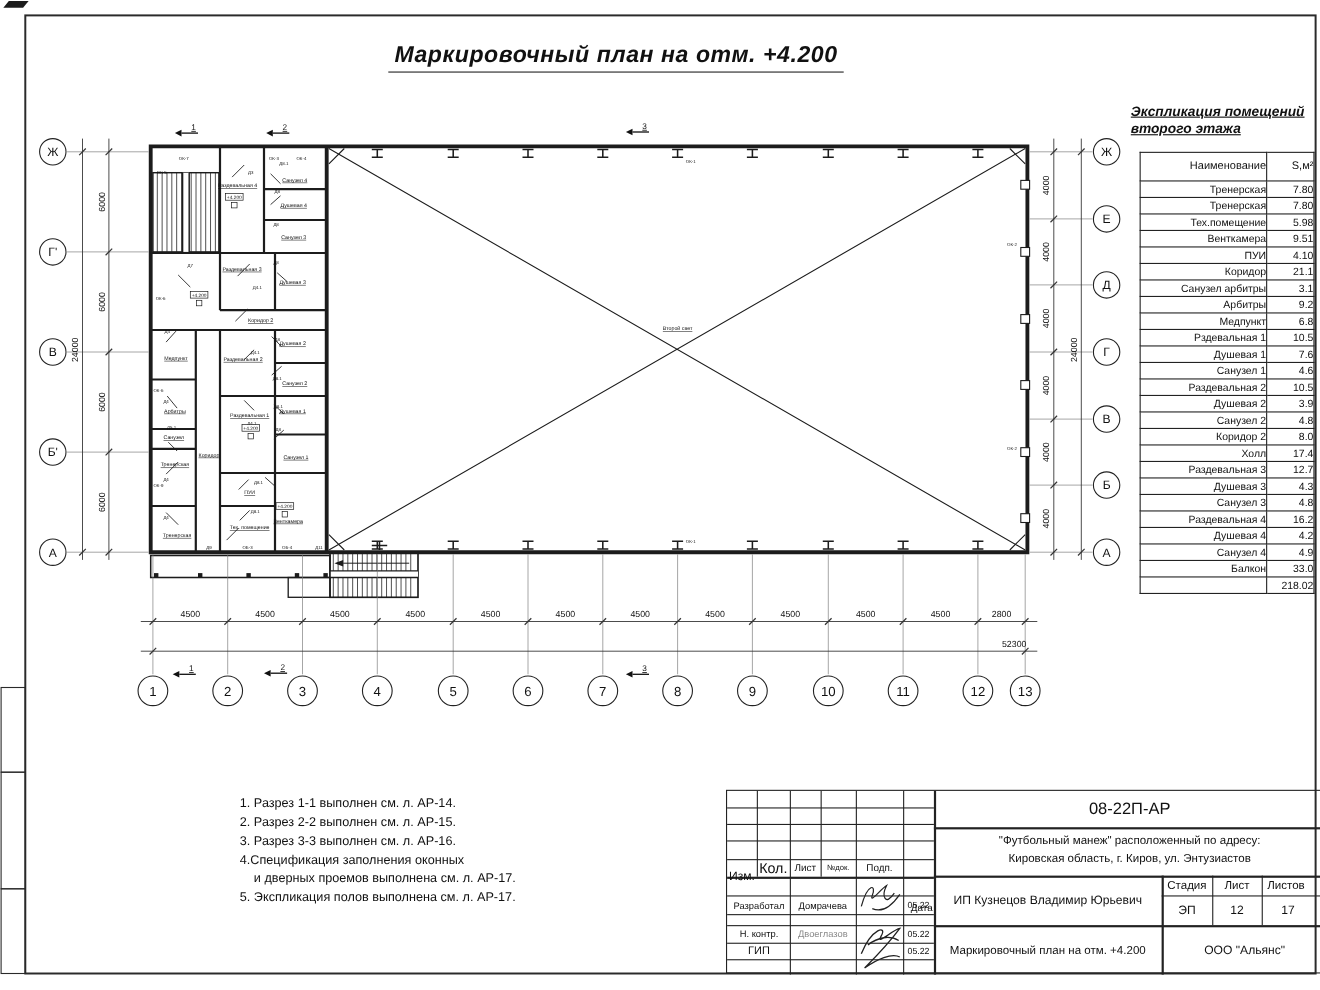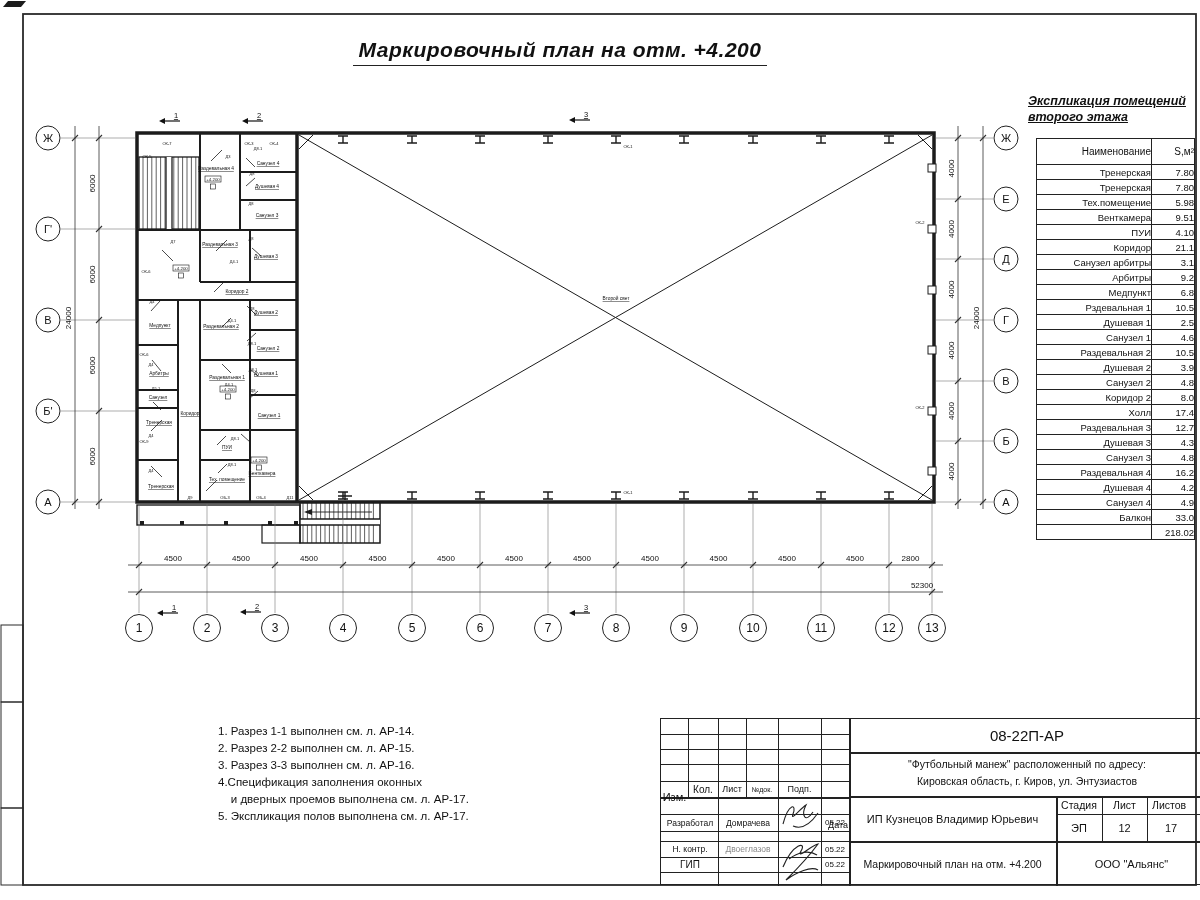--- a/index.html
+++ b/index.html
@@ -446,21 +446,21 @@
         <tr>
           <td class="nm">Медпункт</td>
           <td class="ar">6.8</td>
         </tr>
         <tr>
           <td class="nm">Рздевальная 1</td>
           <td class="ar">10.5</td>
         </tr>
         <tr>
           <td class="nm">Душевая 1</td>
-          <td class="ar">2.5</td>
+          <td class="ar">7.6</td>
         </tr>
         <tr>
           <td class="nm">Санузел 1</td>
           <td class="ar">4.6</td>
         </tr>
         <tr>
           <td class="nm">Раздевальная 2</td>
           <td class="ar">10.5</td>
         </tr>
         <tr>
@@ -538,21 +538,21 @@
 
     <div class="ln" style="left:188px;top:33px;width:356px;height:1.5px;"></div>
     <div class="ln" style="left:188px;top:77px;width:356px;height:1.5px;"></div>
     <div class="ln" style="left:188px;top:122px;width:356px;height:1.5px;"></div>
     <div class="ln" style="left:395px;top:77px;width:1.5px;height:90px;"></div>
     <div class="ln" style="left:441px;top:77px;width:1px;height:45px;"></div>
     <div class="ln" style="left:486px;top:77px;width:1px;height:45px;"></div>
     <div class="ln" style="left:395px;top:95px;width:149px;height:1px;"></div>
 
     <div class="txt" style="left:0;top:62px;width:27px;height:32px;font-size:11px;">Изм.</div>
-    <div class="txt" style="left:27px;top:62px;width:30px;height:16px;font-size:10px;">Кол.</div>
+    <div class="txt" style="left:27px;top:62px;width:30px;height:16px;font-size:13px;">Кол.</div>
     <div class="txt" style="left:57px;top:62px;width:28px;height:16px;font-size:9px;">Лист</div>
     <div class="txt" style="left:85px;top:62px;width:32px;height:16px;font-size:7px;">№док.</div>
     <div class="txt" style="left:117px;top:62px;width:43px;height:16px;font-size:9px;">Подп.</div>
     <div class="txt" style="left:160px;top:62px;width:34px;height:16px;font-size:9px;margin-top:36px;">Дата</div>
 
     <div class="txt" style="left:1px;top:95px;width:56px;height:17px;font-size:8.5px;">Разработал</div>
     <div class="txt" style="left:57px;top:95px;width:60px;height:17px;font-size:8.5px;">Домрачева</div>
     <div class="txt" style="left:160px;top:95px;width:28px;height:17px;font-size:8px;">05.22</div>
     <div class="txt" style="left:1px;top:122px;width:56px;height:16px;font-size:8.5px;">Н. контр.</div>
     <div class="txt g" style="left:57px;top:122px;width:60px;height:16px;font-size:8.5px;">Двоеглазов</div>

